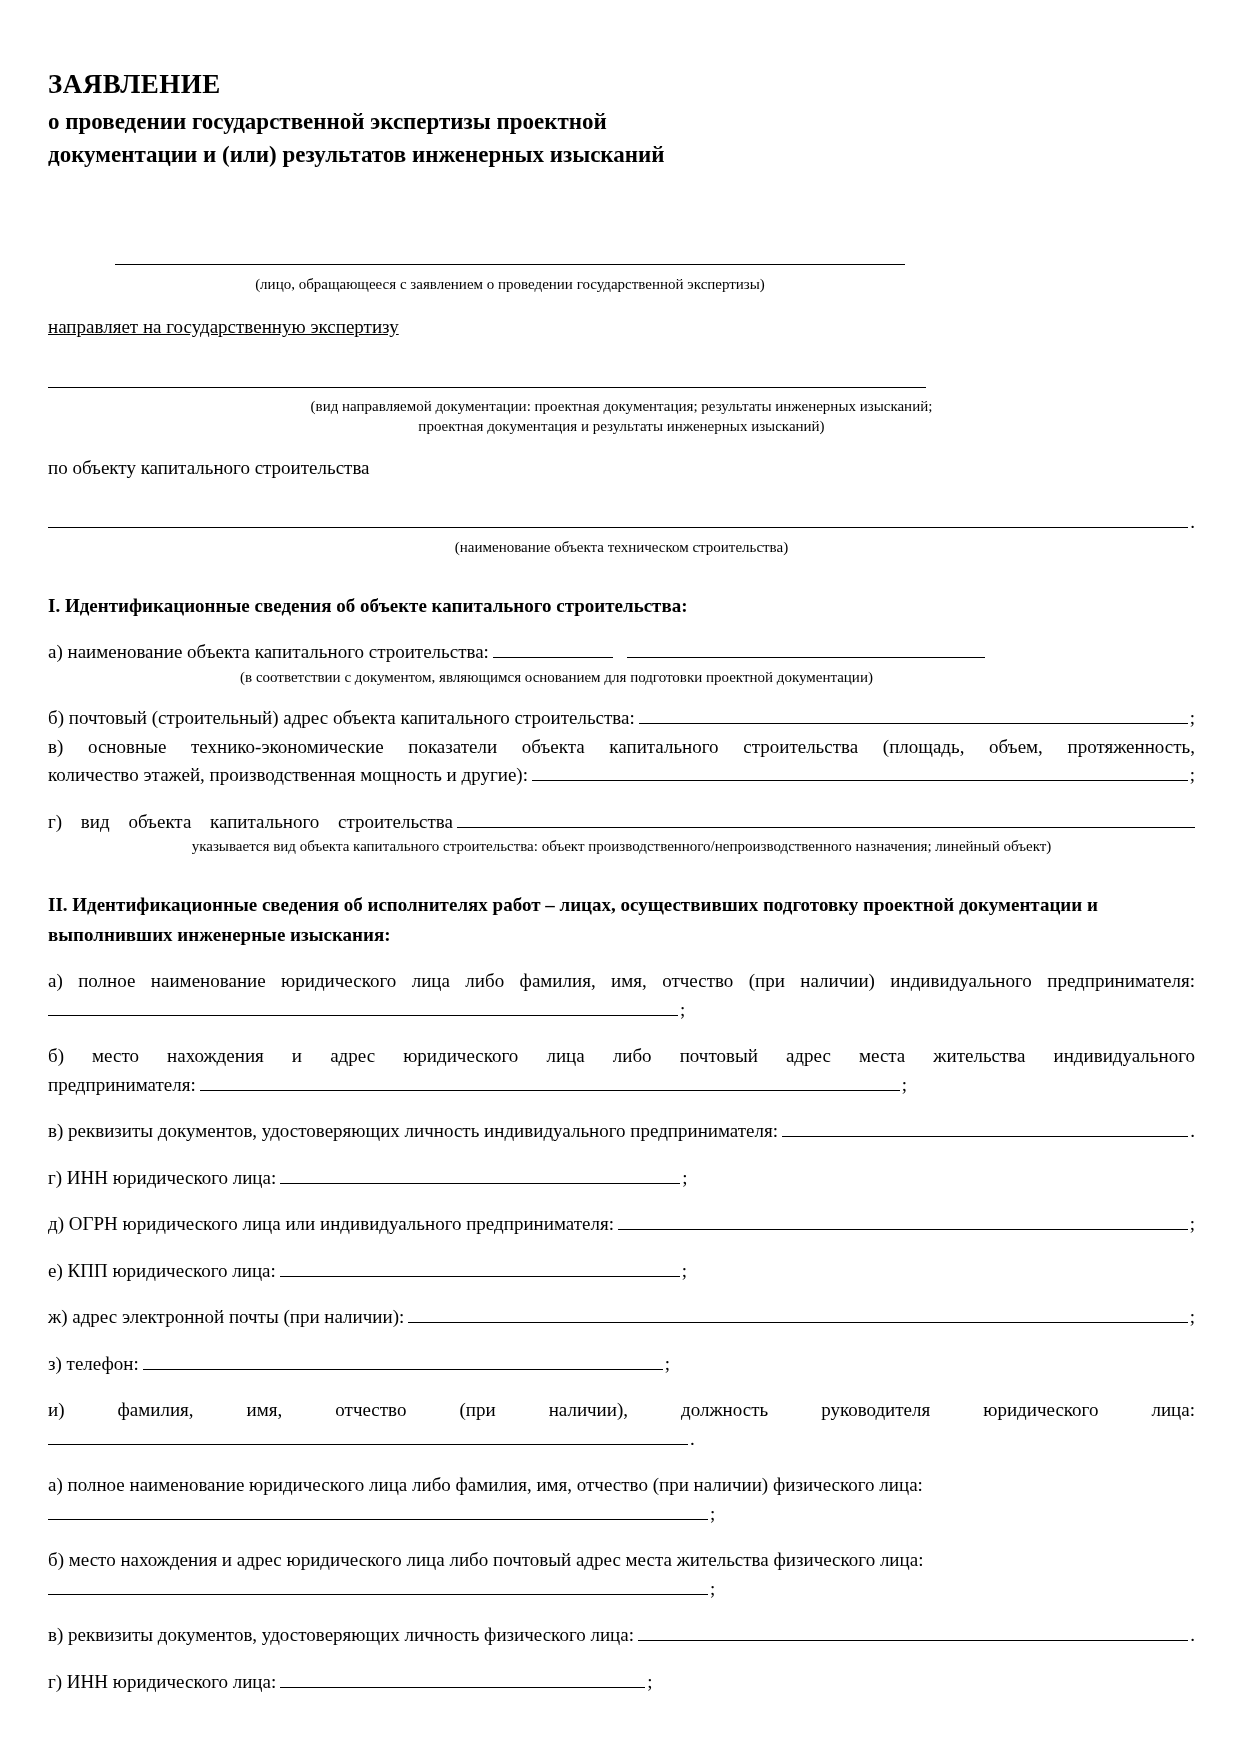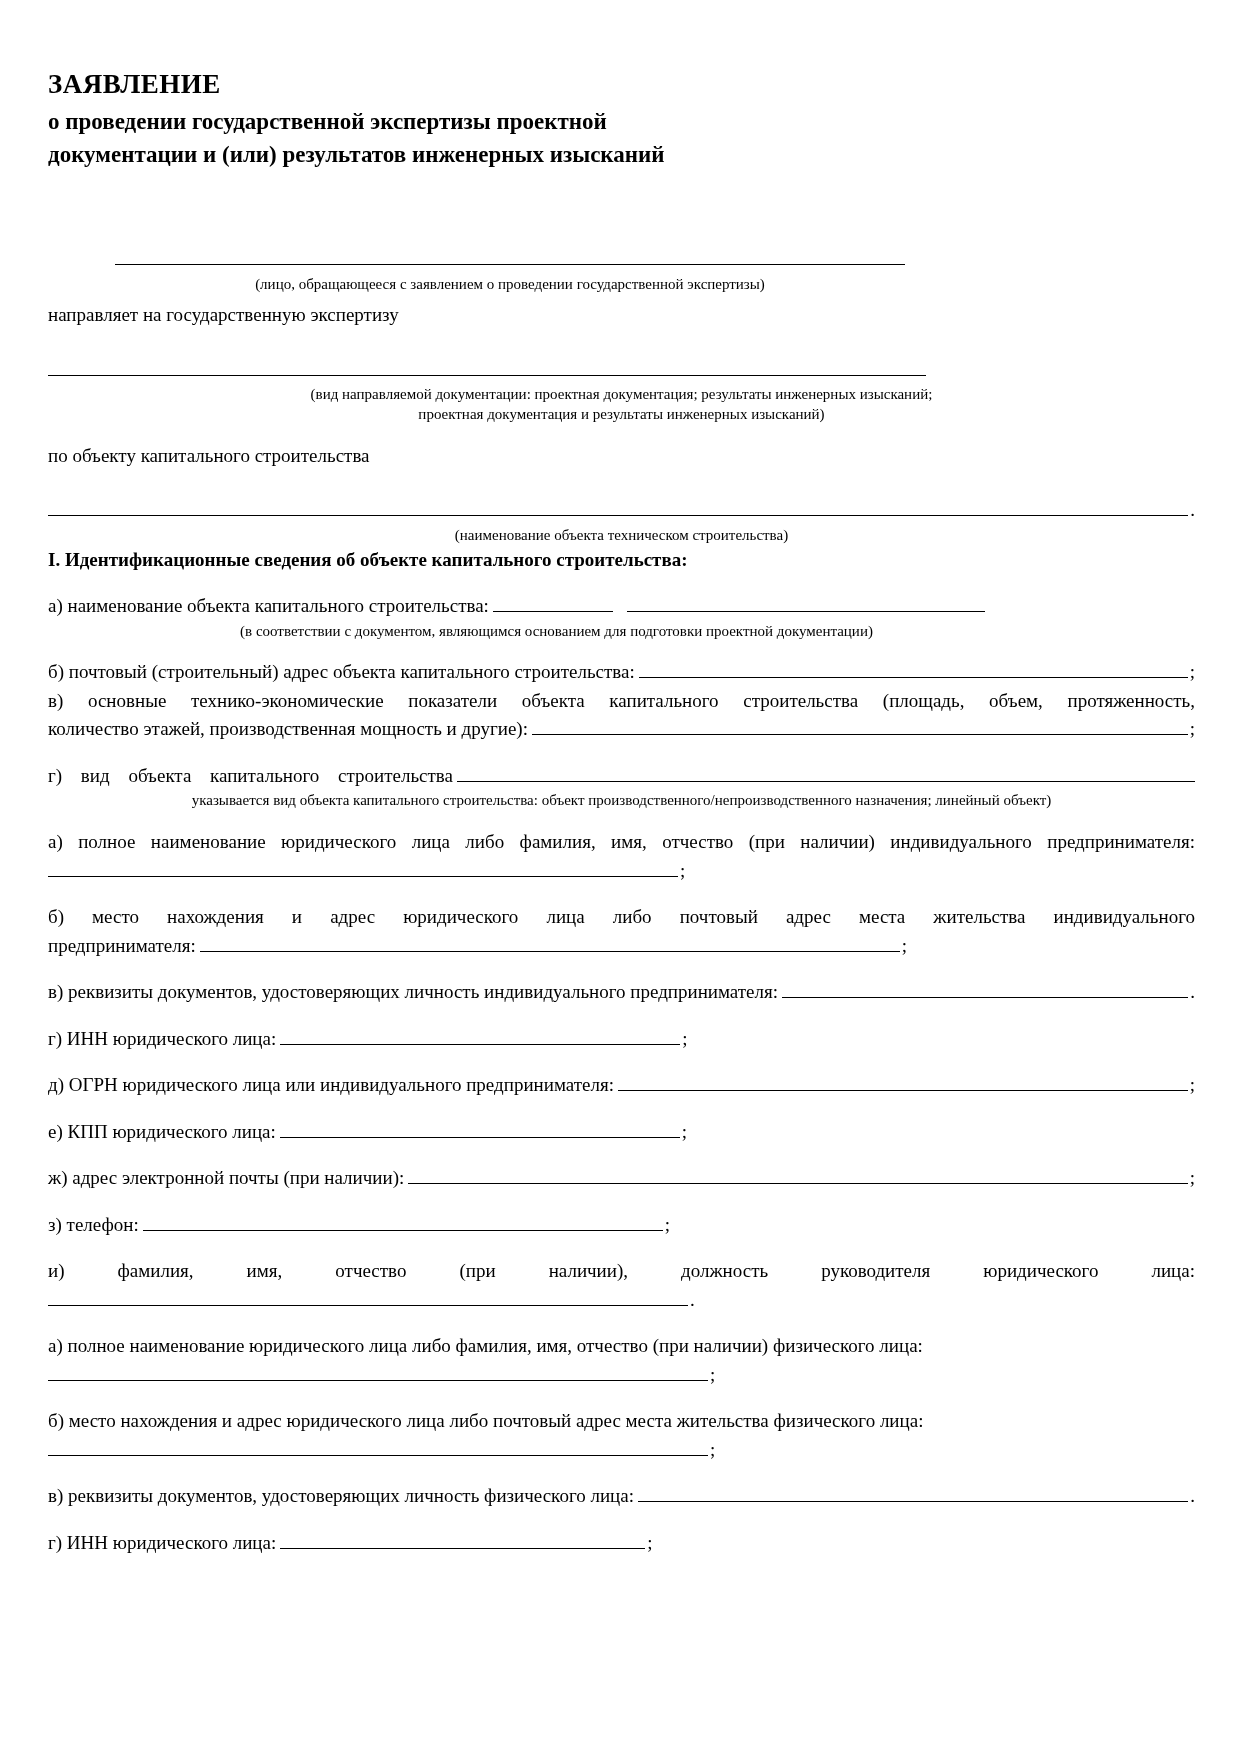--- a/index.html
+++ b/index.html
@@ -33,24 +33,24 @@
     vertical-align: baseline;
   }
   .grow { flex: 1 1 auto; }
   .nowrap { white-space: nowrap; }
   .justify { text-align: justify; text-align-last: justify; }
   .label { padding-right: 4px; }
   .sec-heading { font-weight: bold; line-height: 1.55; }
 
   
   .applicant-wrap { margin-top: 74px; margin-left: 67px; width: 790px; }
-  .mt-sm { margin-top: 8px; }
+  .mt-sm { margin-top: 20px; text-decoration: underline; }
   .mt-md { margin-top: 18px; }
   .mt-lg { margin-top: 26px; }
-  .mt-xl { }
+  .mt-xl { margin-top: 34px; }
   .spread { word-spacing: 14px; }
   .end-punct { padding-left: 2px; }
 </style>
 </head>
 <body>
 
 <div class="page">
 
   <div class="title-block">
     <div class="title-main">ЗАЯВЛЕНИЕ</div>
@@ -103,20 +103,21 @@
       <span class="end-punct">;</span>
     </div>
   </div>
 
   <div class="row mt-md">
     <span class="label nowrap spread">г) вид объекта капитального строительства</span>
     <span class="blank grow"></span>
   </div>
   <div class="caption">указывается вид объекта капитального строительства: объект производственного/непроизводственного назначения; линейный объект)</div>
 
+  <div class="sec-heading mt-xl">II. Идентификационные сведения об исполнителях работ – лицах, осуществивших подготовку проектной документации и выполнивших инженерные изыскания:</div>
 
   <div class="mt-md">
     <div class="justify">а) полное наименование юридического лица либо фамилия, имя, отчество (при наличии) индивидуального предпринимателя:</div>
     <div class="row">
       <span class="blank" style="width:630px"></span>
       <span class="end-punct">;</span>
     </div>
   </div>
 
   <div class="mt-md">

